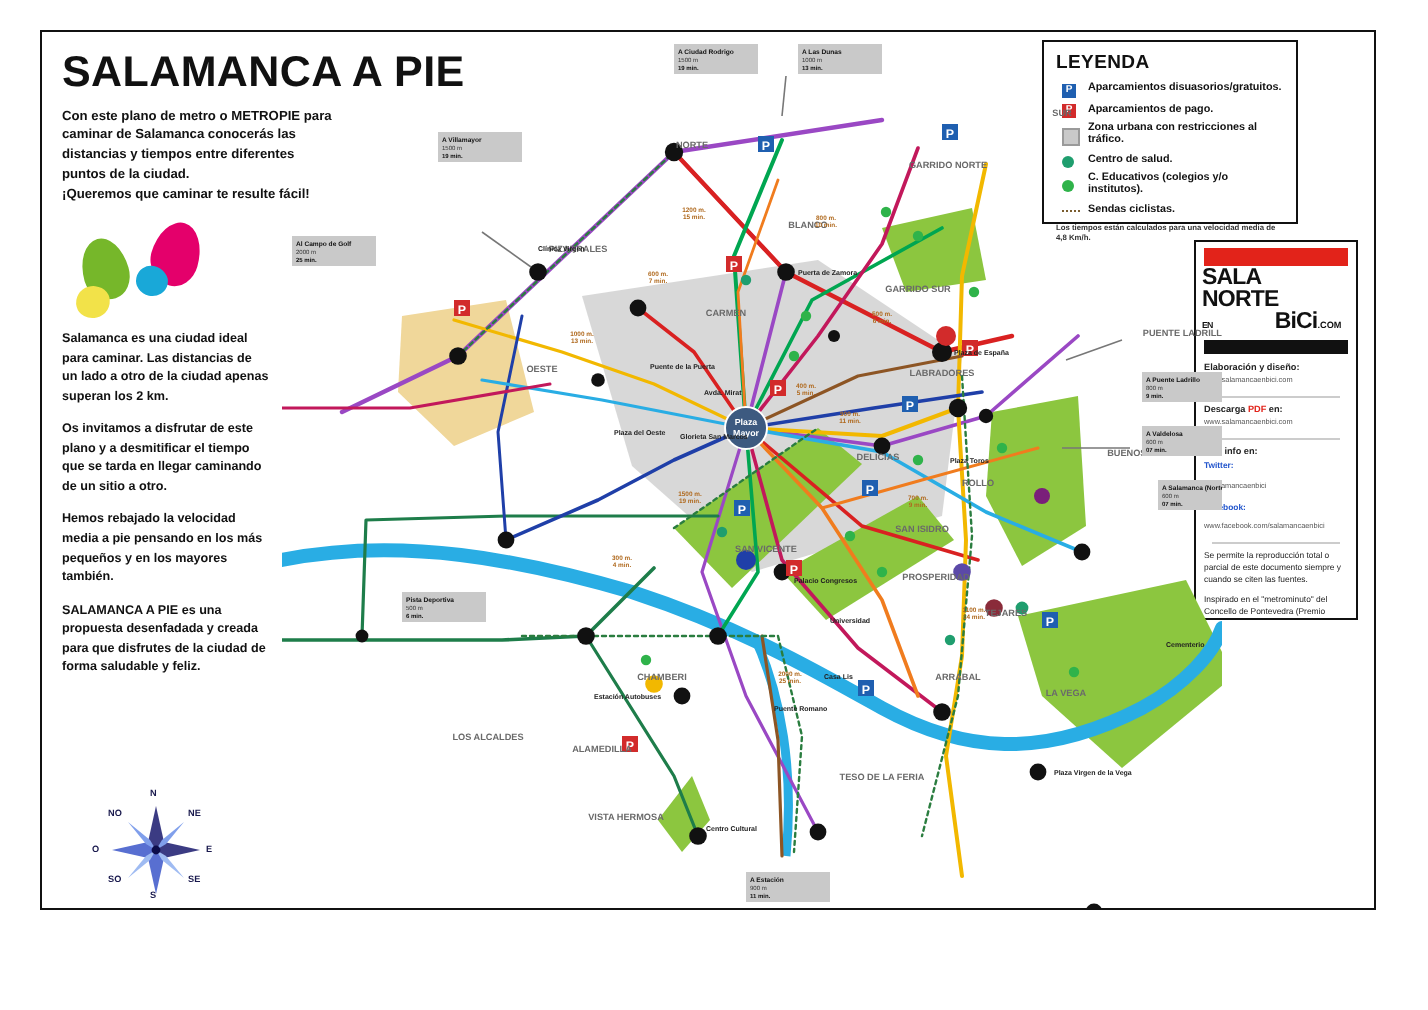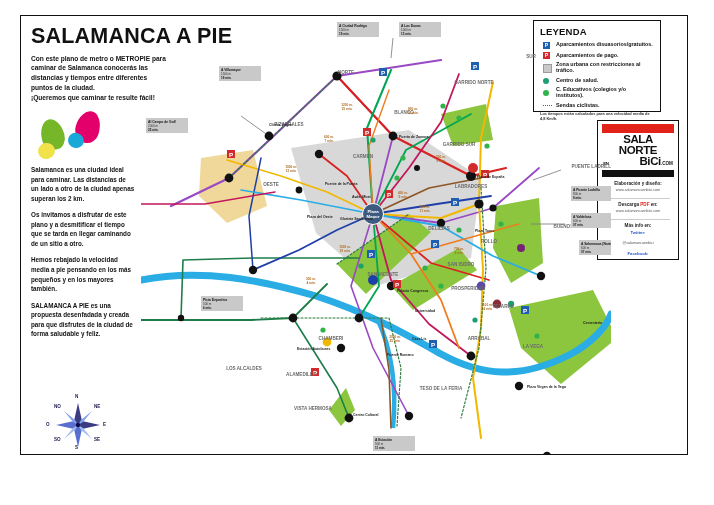--- a/index.html
+++ b/index.html
@@ -28,40 +28,40 @@
                 left:3px;top:32px;transform:rotate(-14deg);}
   .ptxt{font-size:6.3px;font-weight:bold;line-height:1.52;width:104px;margin:0 0 7px 2px;color:#111;}
 
   
   #compass{position:absolute;left:12px;top:372px;width:74px;height:70px;}
   #compass svg{display:block;}
   .clab{position:absolute;font-size:4.6px;font-weight:bold;color:#1a1a4e;}
 
   
   #legend{position:absolute;left:500px;top:4px;width:128px;height:92px;
-          border:1px solid #111;background:#fff;box-sizing:border-box;padding:4px 5px;margin-left:12px;}
+          border:1px solid #111;background:#fff;box-sizing:border-box;padding:4px 5px;}
   #legend h2{font-size:9.5px;font-weight:bold;margin:1px 0 4px 1px;letter-spacing:.2px;}
   #legend ul{list-style:none;margin:0;padding:0 0 0 4px;}
   #legend li{display:flex;align-items:center;font-size:5.4px;font-weight:bold;
              line-height:1.1;margin-bottom:2.6px;color:#111;}
   .lgi{width:9px;height:8px;margin-right:4px;flex:0 0 9px;display:flex;align-items:center;}
   .pk{width:7px;height:7px;font-size:5px;font-weight:bold;color:#fff;
       display:flex;align-items:center;justify-content:center;line-height:1;}
   .pk.blue{background:#1f5fb0;}
   .pk.red{background:#d22b2b;}
   .sq-gray{width:7px;height:7px;background:#c9c9c9;border:.5px solid #9a9a9a;}
   .dot-ct{width:6px;height:6px;border-radius:50%;background:#1f9e6e;}
   .dot-ed{width:6px;height:6px;border-radius:50%;background:#2fb34a;}
   .dashline{width:9px;height:0;border-top:1.3px dotted #7a5c2e;}
   #legend .note{font-size:3.9px;font-weight:bold;color:#333;margin:2px 0 0 1px;line-height:1.2;}
 
   
-  #credits{position:absolute;left:576px;top:104px;width:82px;height:140px;
+  #credits{position:absolute;left:576px;top:104px;width:82px;height:190px;
            border:1px solid #111;background:#fff;box-sizing:border-box;
-           padding:0;text-align:center;overflow:hidden;}
+           padding:0;overflow:hidden;}
   #credits .redbar{height:9px;background:#e2231a;margin:3px 4px 0 4px;}
   #credits .brand{padding:1px 3px 0 3px;}
   #credits .brand .l1,#credits .brand .l2{font-size:11.5px;font-weight:bold;line-height:.96;
       letter-spacing:-.4px;color:#111;}
   #credits .brand .l3{font-size:11.5px;font-weight:bold;line-height:1;color:#111;letter-spacing:-.4px;}
   #credits .brand .l3 .bi{color:#111;padding-left:31px;}
   #credits .brand .l3 .com{font-size:4.6px;letter-spacing:0;}
   #credits .sm{font-size:4.4px;}
   #credits .blackbar{height:7px;background:#111;margin:2px 4px 4px 4px;}
   #credits p{margin:0 4px 5px 4px;font-size:4.2px;line-height:1.35;color:#222;}

